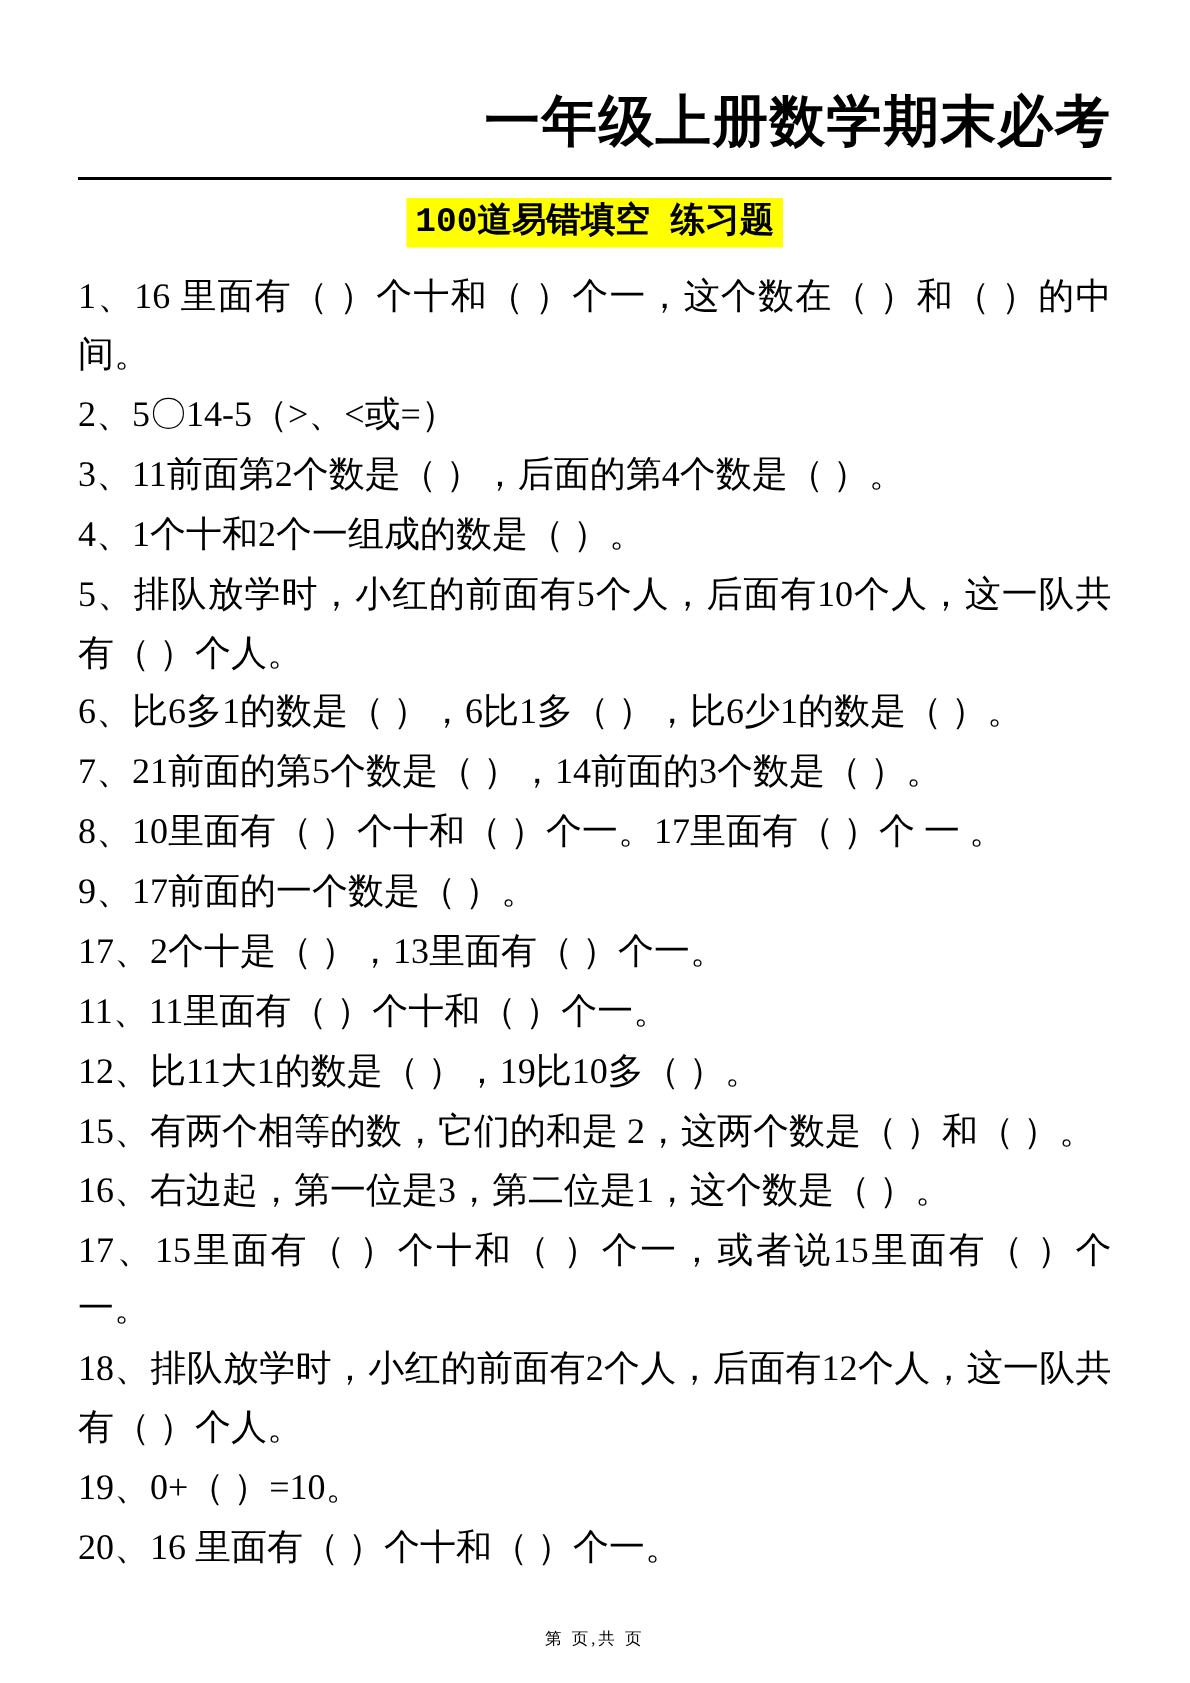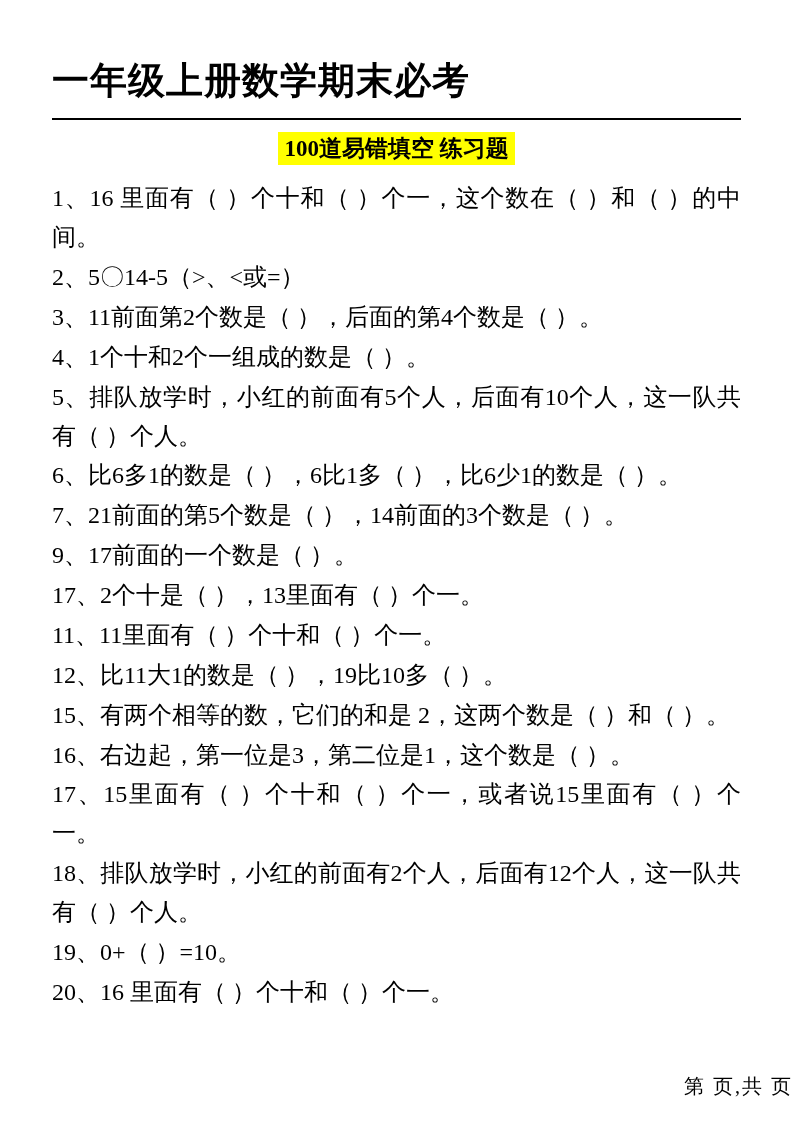--- a/index.html
+++ b/index.html
@@ -15,21 +15,21 @@
     overflow: hidden;
   }
   .page {
     position: relative;
     width: 793px;
     height: 1122px;
     box-sizing: border-box;
     padding: 0 52px;
   }
   .doc-title {
-    text-align: left;
+    text-align: right;
     font-family: "DejaVu Sans", "Liberation Sans", sans-serif;
     font-weight: bold;
     font-size: 37px;
     letter-spacing: 1px;
     margin: 0;
     padding-top: 58px;
     line-height: 1.25;
     color: #000;
   }
   .rule {
@@ -37,21 +37,21 @@
     border-top: 2px solid #000;
     margin: 14px 0 12px 0;
   }
   .subtitle-wrap {
     text-align: center;
     margin: 0 0 14px 0;
   }
   .subtitle {
     display: inline-block;
     background: #ffff00;
-    font-family: Liberation Serif, serif;
+    font-family: Liberation Mono, monospace;
     font-weight: bold;
     font-size: 23px;
     line-height: 1.35;
     padding: 1px 6px;
     color: #000;
   }
   .items {
     margin: 0;
     padding: 0;
     list-style: none;
@@ -64,23 +64,23 @@
     text-justify: inter-ideograph;
     margin: 0 0 1px 0;
     word-break: break-all;
     color: #000;
   }
   .footer {
     position: absolute;
     left: 0;
     right: 0;
     bottom: 22px;
-    text-align: right;
+    text-align: center;
     font-family: "Liberation Serif", "DejaVu Serif", serif;
-    font-size: 20px;
+    font-size: 11px;
     color: #000;
     letter-spacing: 2px;
   }
 </style>
 </head>
 <body>
 
 <div class="page">
 
   <h1 class="doc-title">一年级上册数学期末必考</h1>
@@ -92,20 +92,21 @@
   </div>
 
   <ol class="items">
     <li class="item">1、16 里面有（  ）个十和（  ）个一，这个数在（  ）和（  ）的中间。</li>
     <li class="item">2、5〇14-5（&gt;、&lt;或=）</li>
     <li class="item">3、11前面第2个数是（  ），后面的第4个数是（  ）。</li>
     <li class="item">4、1个十和2个一组成的数是（  ）。</li>
     <li class="item">5、排队放学时，小红的前面有5个人，后面有10个人，这一队共有（  ）个人。</li>
     <li class="item">6、比6多1的数是（   ），6比1多（   ），比6少1的数是（  ）。</li>
     <li class="item">7、21前面的第5个数是（  ），14前面的3个数是（  ）。</li>
+    <li class="item">8、10里面有（  ）个十和（  ）个一。17里面有（  ）个 一 。</li>
     <li class="item">9、17前面的一个数是（  ）。</li>
     <li class="item">17、2个十是（  ），13里面有（  ）个一。</li>
     <li class="item">11、11里面有（  ）个十和（  ）个一。</li>
     <li class="item">12、比11大1的数是（  ），19比10多（  ）。</li>
     <li class="item">15、有两个相等的数，它们的和是 2，这两个数是（   ）和（  ）。</li>
     <li class="item">16、右边起，第一位是3，第二位是1，这个数是（  ）。</li>
     <li class="item">17、15里面有（  ）个十和（  ）个一，或者说15里面有（  ）个一。</li>
     <li class="item">18、排队放学时，小红的前面有2个人，后面有12个人，这一队共有（  ）个人。</li>
     <li class="item">19、0+（  ）=10。</li>
     <li class="item">20、16 里面有（  ）个十和（  ）个一。</li>

